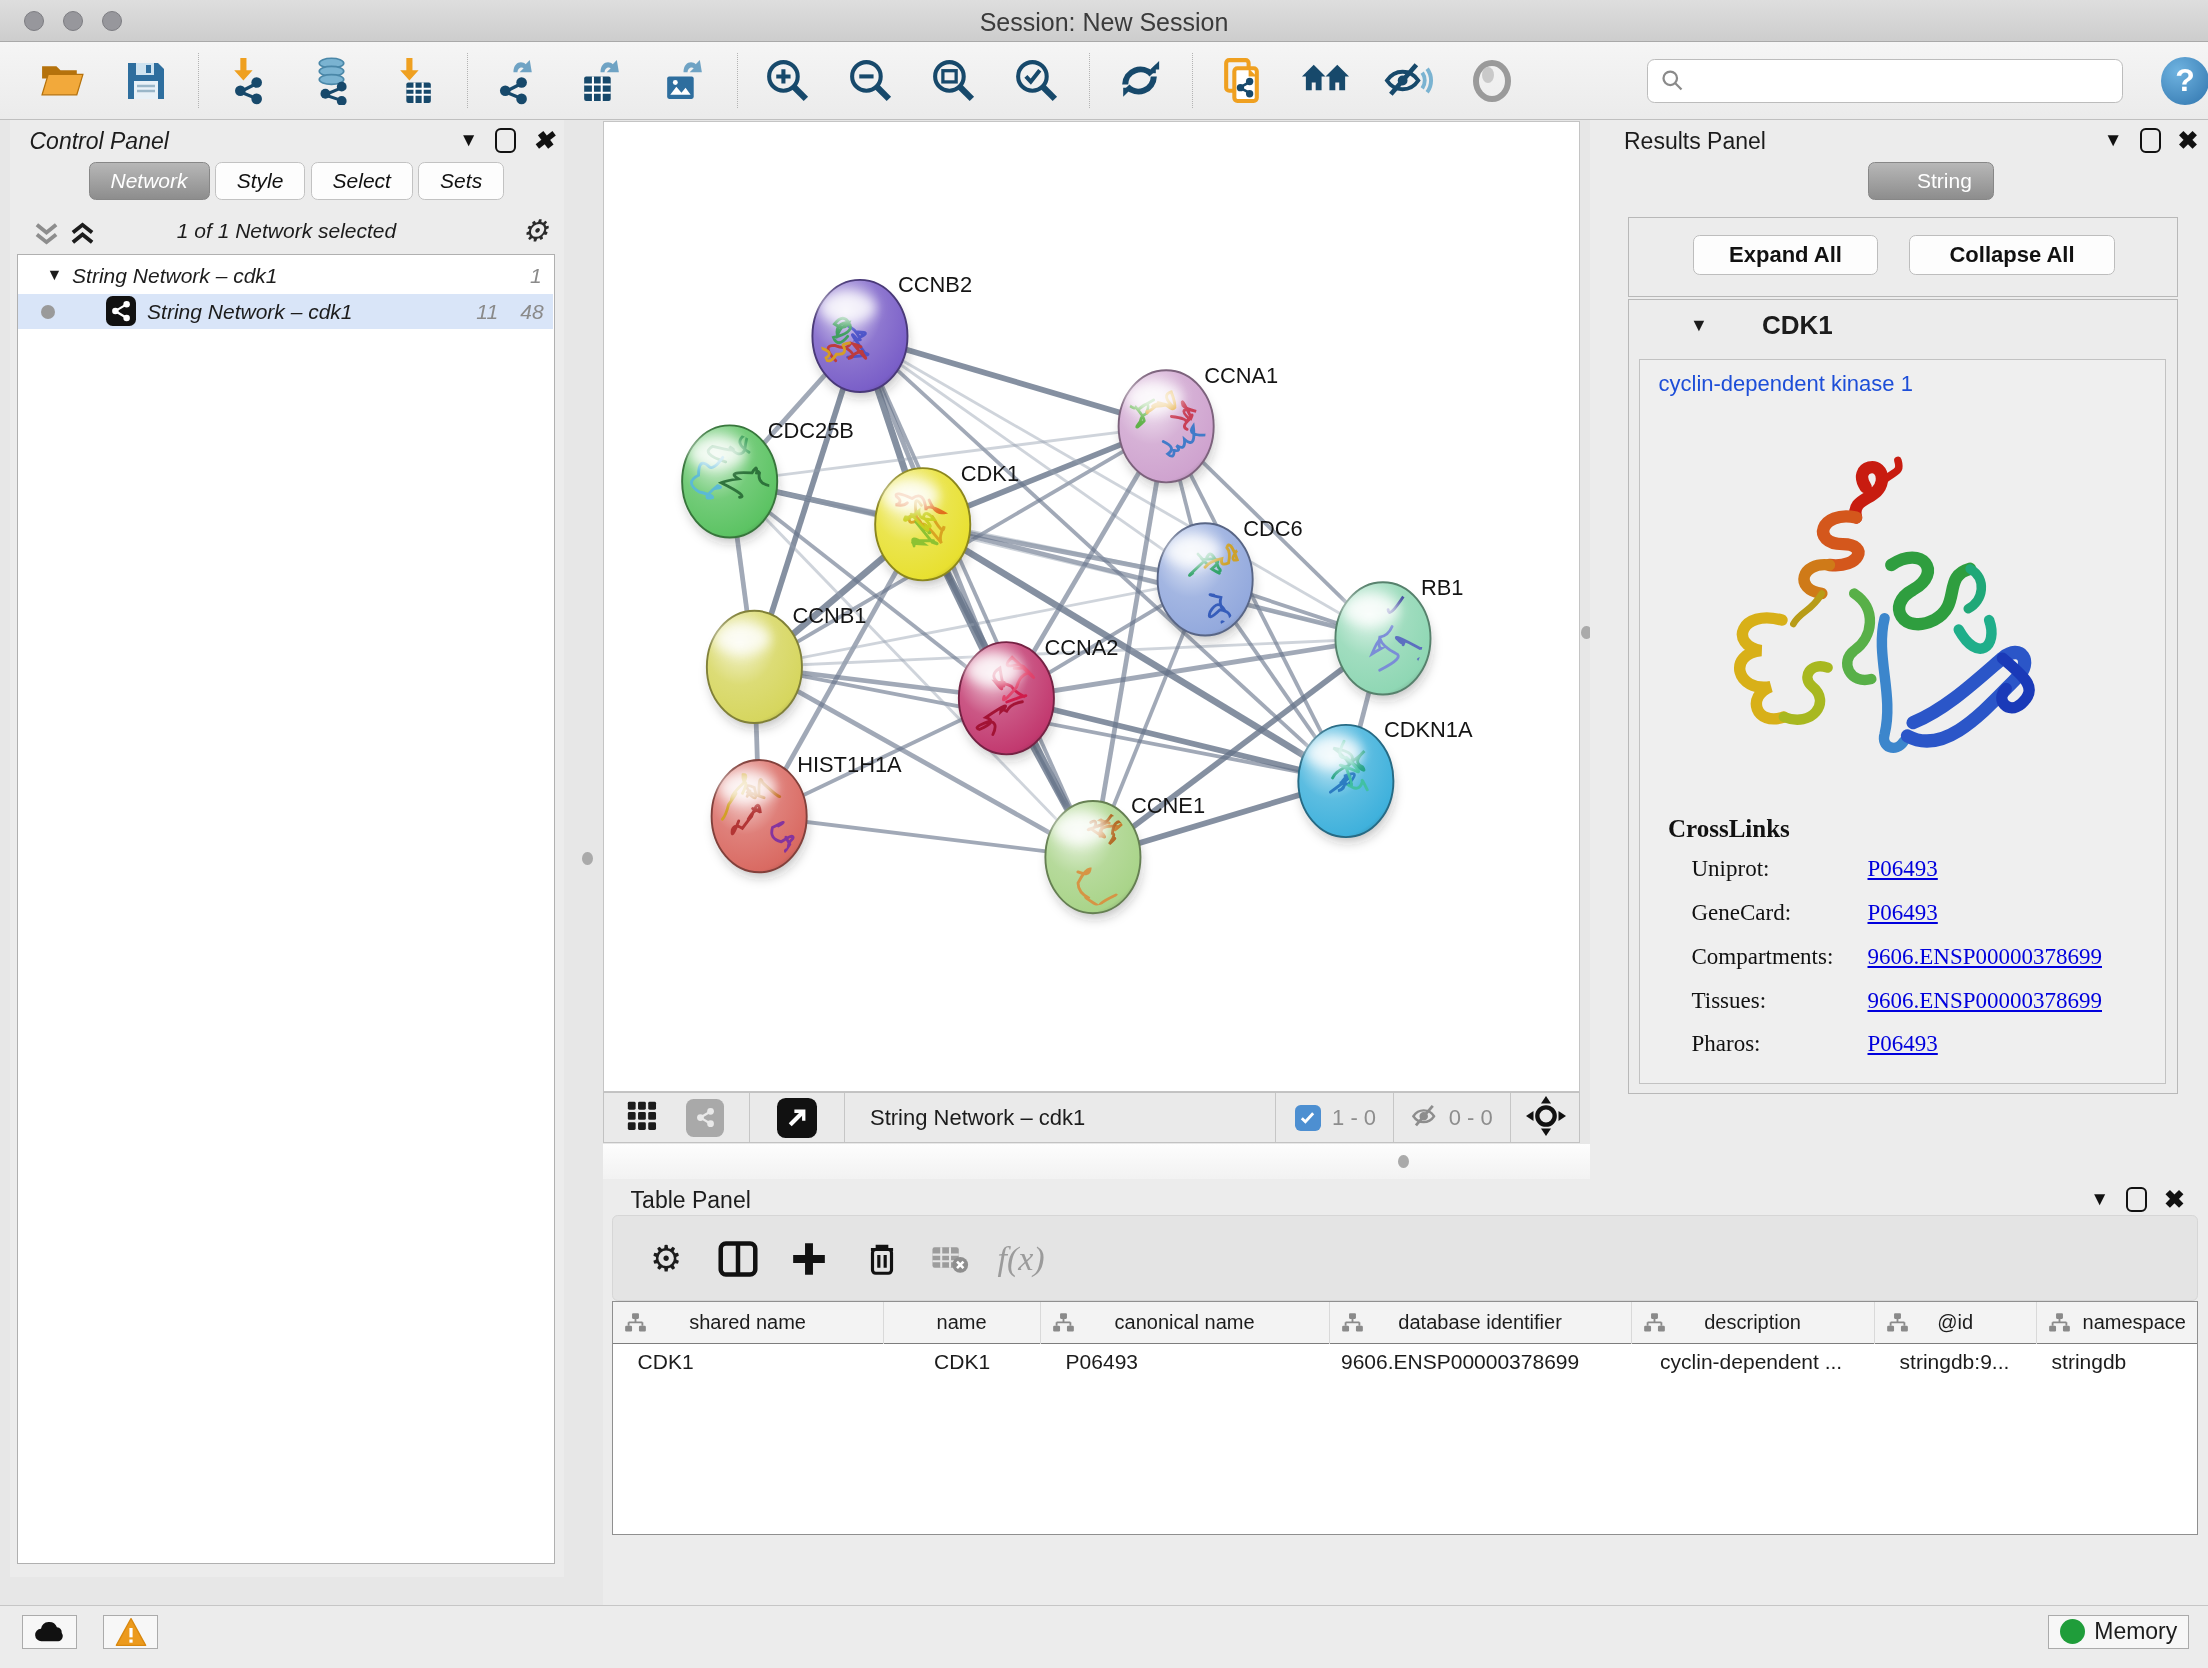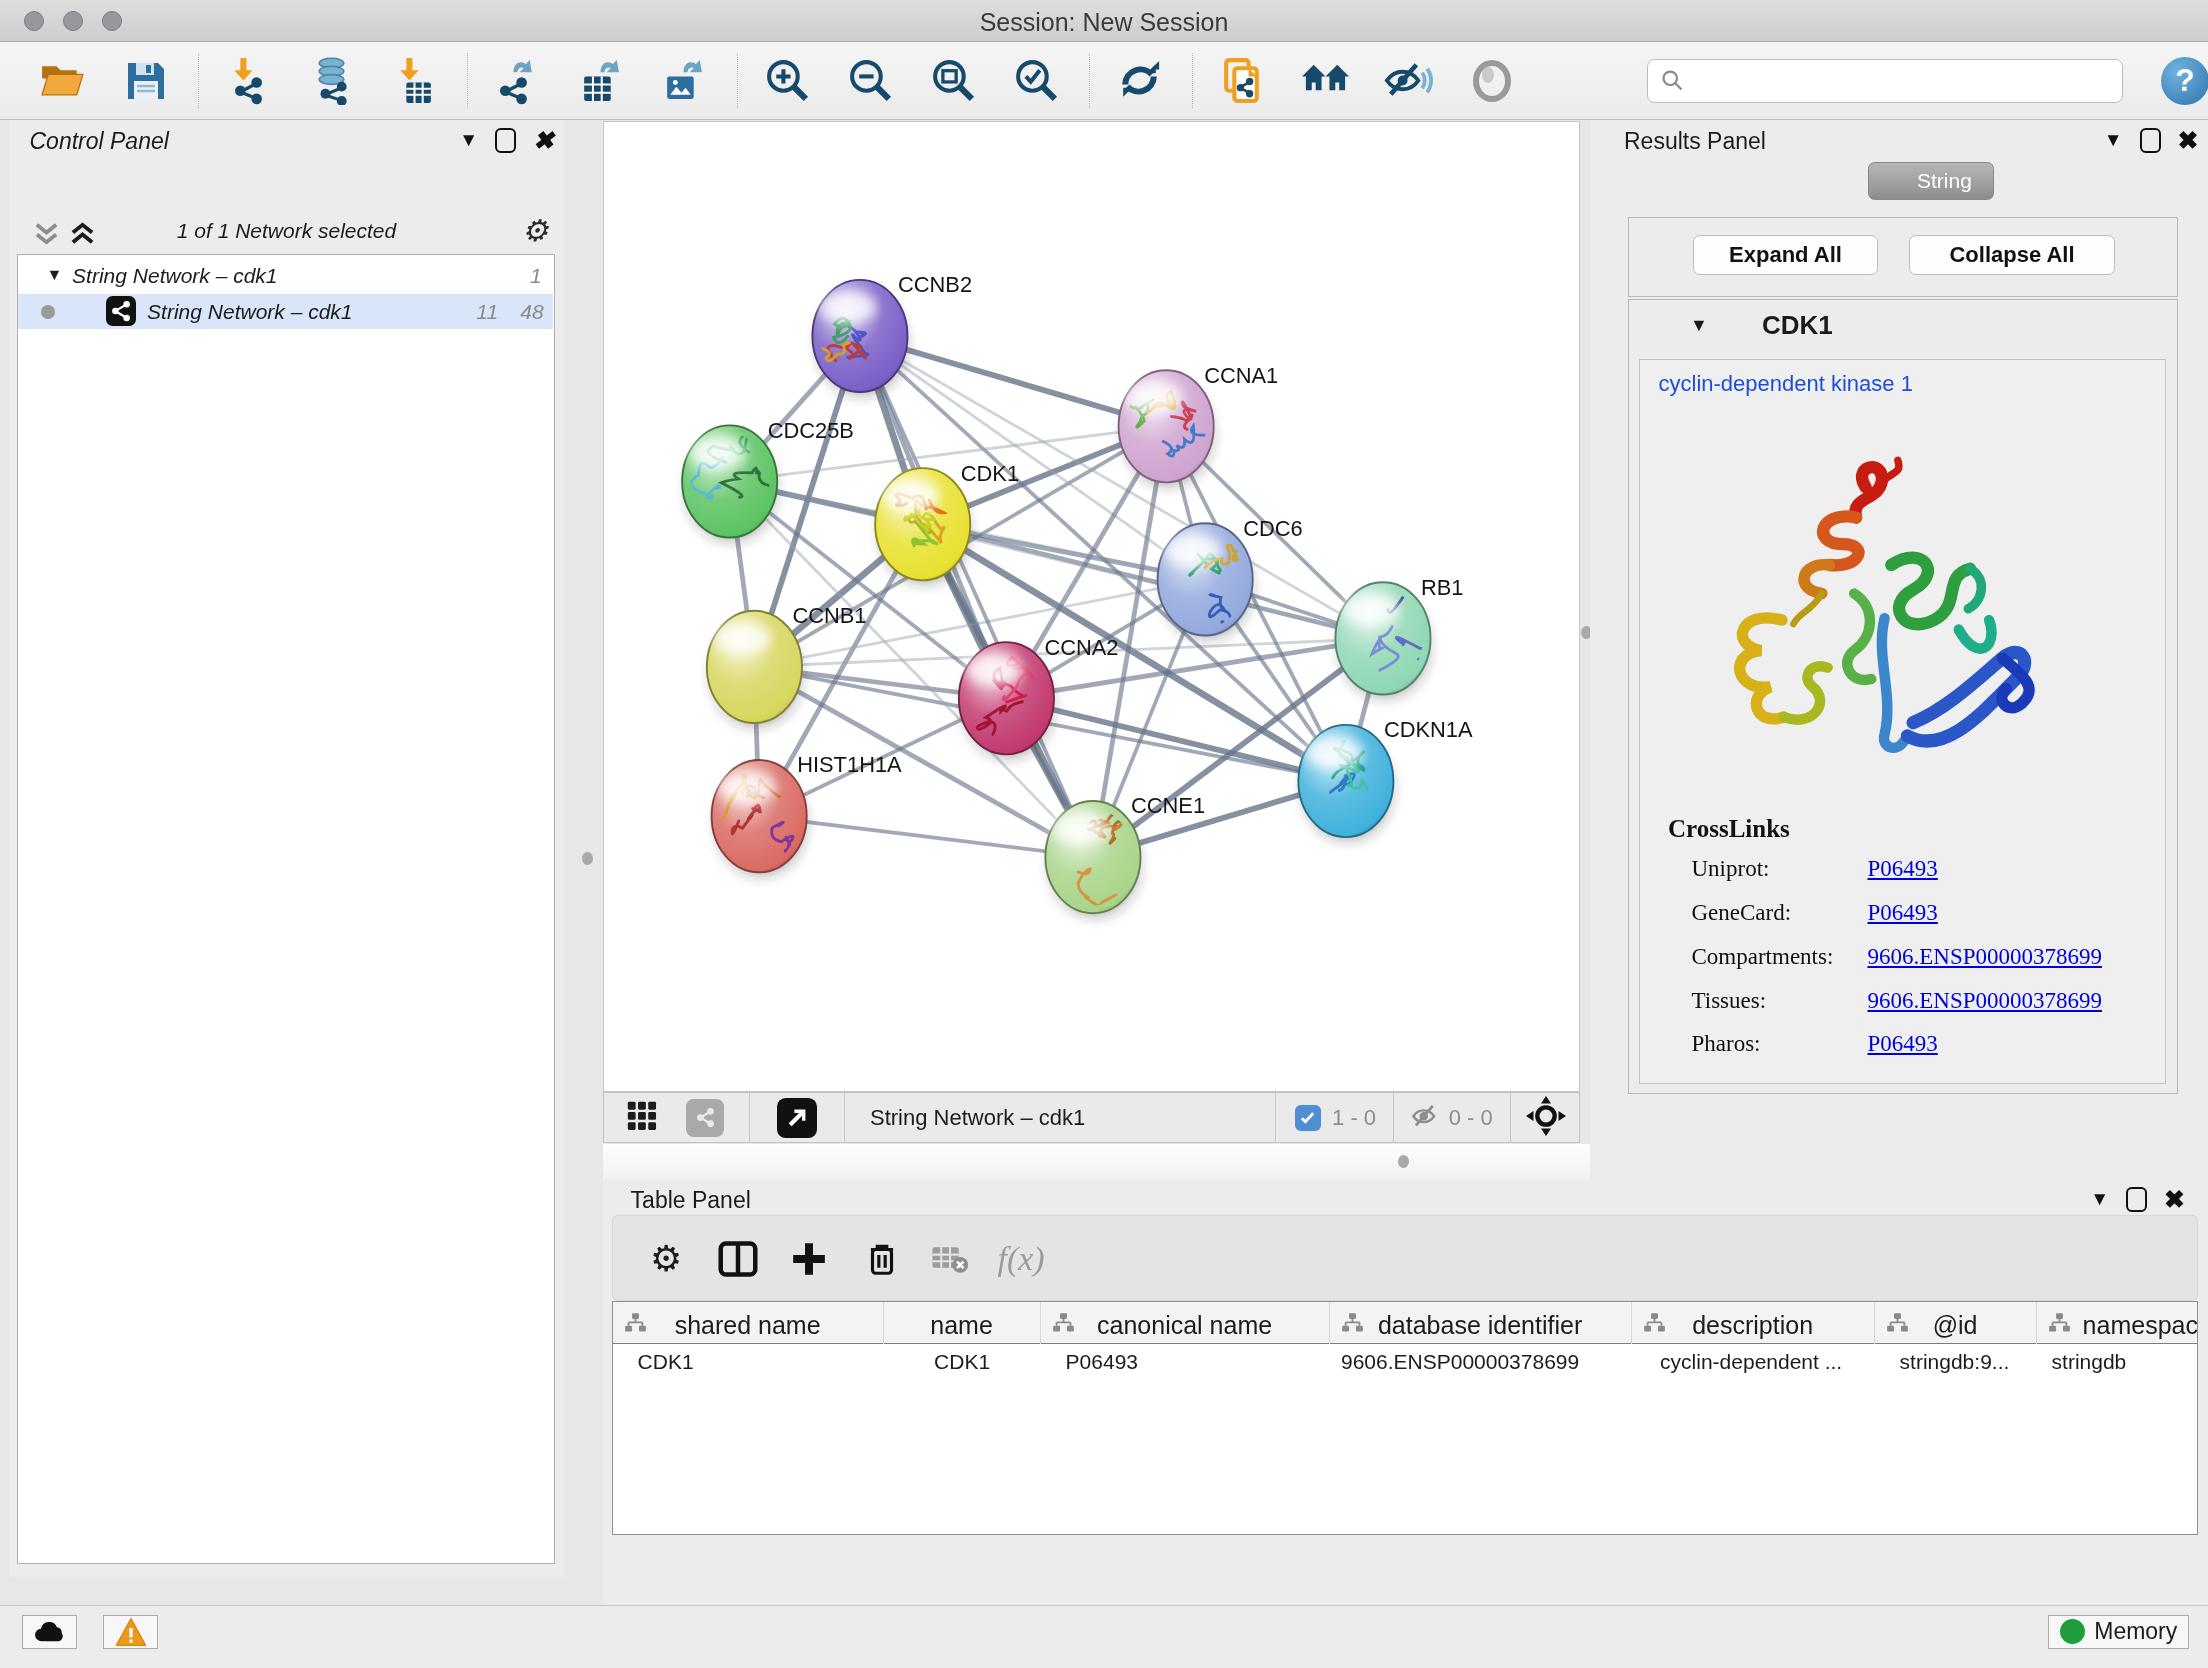--- a/index.html
+++ b/index.html
@@ -70,21 +70,21 @@
   .xl-row .l { position:absolute; left:52px; top:0; color:#111; }
   .xl-row .v { position:absolute; left:228px; top:0; color:#0000dd; text-decoration:underline; }
 
   
   .table-panel { left:603px; top:1179px; width:1605px; height:426px; }
   .tp-toolbar { position:absolute; left:8.6px; top:36px; width:1586px; height:86px; background:#e4e4e4; border:1px solid #d6d6d6; border-radius:5.7px; }
   .tp-tool { position:absolute; top:0; height:86px; display:flex; align-items:center; justify-content:center; width:57px; }
   .tablebox { position:absolute; left:8.6px; top:122px; width:1586px; height:234px; background:#fff; border:1.9px solid #8f8f8f; overflow:hidden; }
   .thead { position:absolute; left:0; top:0; width:1712px; height:42px; background:#f3f3f3; border-bottom:1.9px solid #7d7d7d; display:flex; }
   .th { position:relative; height:42px; border-right:1px solid #d9d9d9; flex:none; }
-  .th .th-label { position:absolute; left:0; top:8.6px; width:100%; text-align:center; font-size:25px; color:#1c1c1c; }
+  .th .th-label { position:absolute; left:0; top:8.6px; width:100%; text-align:center; font-size:20px; color:#1c1c1c; }
   .th .hier { position:absolute; left:11.4px; top:9.5px; }
   .trow { position:absolute; left:0; top:42px; width:1712px; height:38px; display:flex; font-size:21px; }
   .td { padding:5.7px 0 0 25px; flex:none; }
   .tp-tabs { position:absolute; left:521px; top:376px; display:flex; }
 
   
   .statusbar { left:0; top:1605px; width:2208px; height:63px; background:#ececec; border-top:1px solid #c6c6c6; }
   .sb-btn { position:absolute; top:8.6px; height:34px; background:#f7f7f7; border:1.9px solid #ababab; display:flex; align-items:center; justify-content:center; }
   .memory-btn { left:2048px; width:141px; gap:9.5px; font-size:23px; }
   .mem-dot { width:25px; height:25px; border-radius:50%; background:#1f9d3a; }
@@ -264,20 +264,26 @@
 </div>
 
 <div class="abs panel control-panel">
   <div class="panel-header">
     <span class="ph-title">Control Panel</span>
     <span class="ph-icons">
       <span class="icon-collapse">▼</span>
       <span class="icon-float"></span>
       <span class="icon-close">✖</span>
     </span>
+  </div>
+  <div class="cp-tabs">
+    <span class="tab active">Network</span>
+    <span class="tab">Style</span>
+    <span class="tab">Select</span>
+    <span class="tab">Sets</span>
   </div>
   <div class="cp-sub">
     <svg class="abs" style="left:23px;top:9.5px" width="27" height="25" viewBox="0 0 14 13" fill="none" stroke="#8d8d8d" stroke-width="2">
         <path d="M2 2 l5 4 5-4 M2 7 l5 4 5-4"></path>
       </svg>
     <svg class="abs" style="left:59px;top:9.5px" width="27" height="25" viewBox="0 0 14 13" fill="none" stroke="#1c1c1c" stroke-width="2">
         <path d="M2 6 l5-4 5 4 M2 11 l5-4 5 4"></path>
       </svg>
     <div class="cp-status">1 of 1 Network selected</div>
     <span class="abs" style="left:512px;top:1.9px;font-size:30px;color:#2b2b2b">⚙</span>

